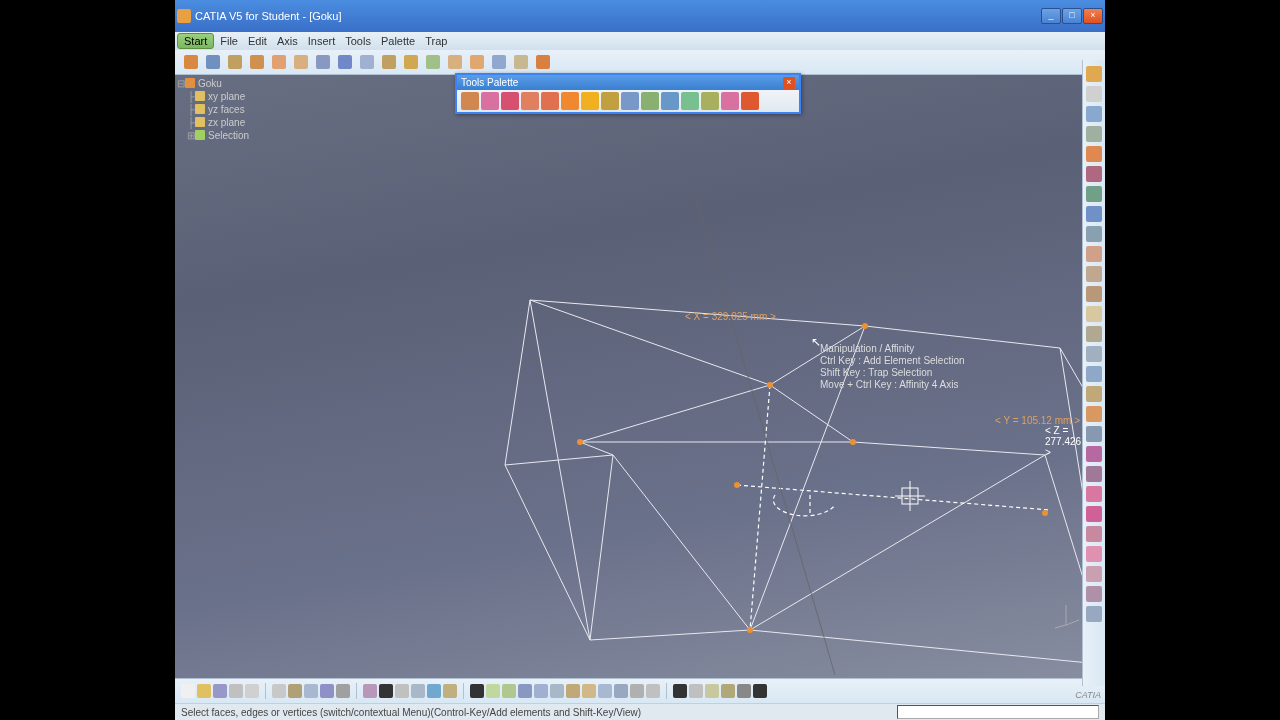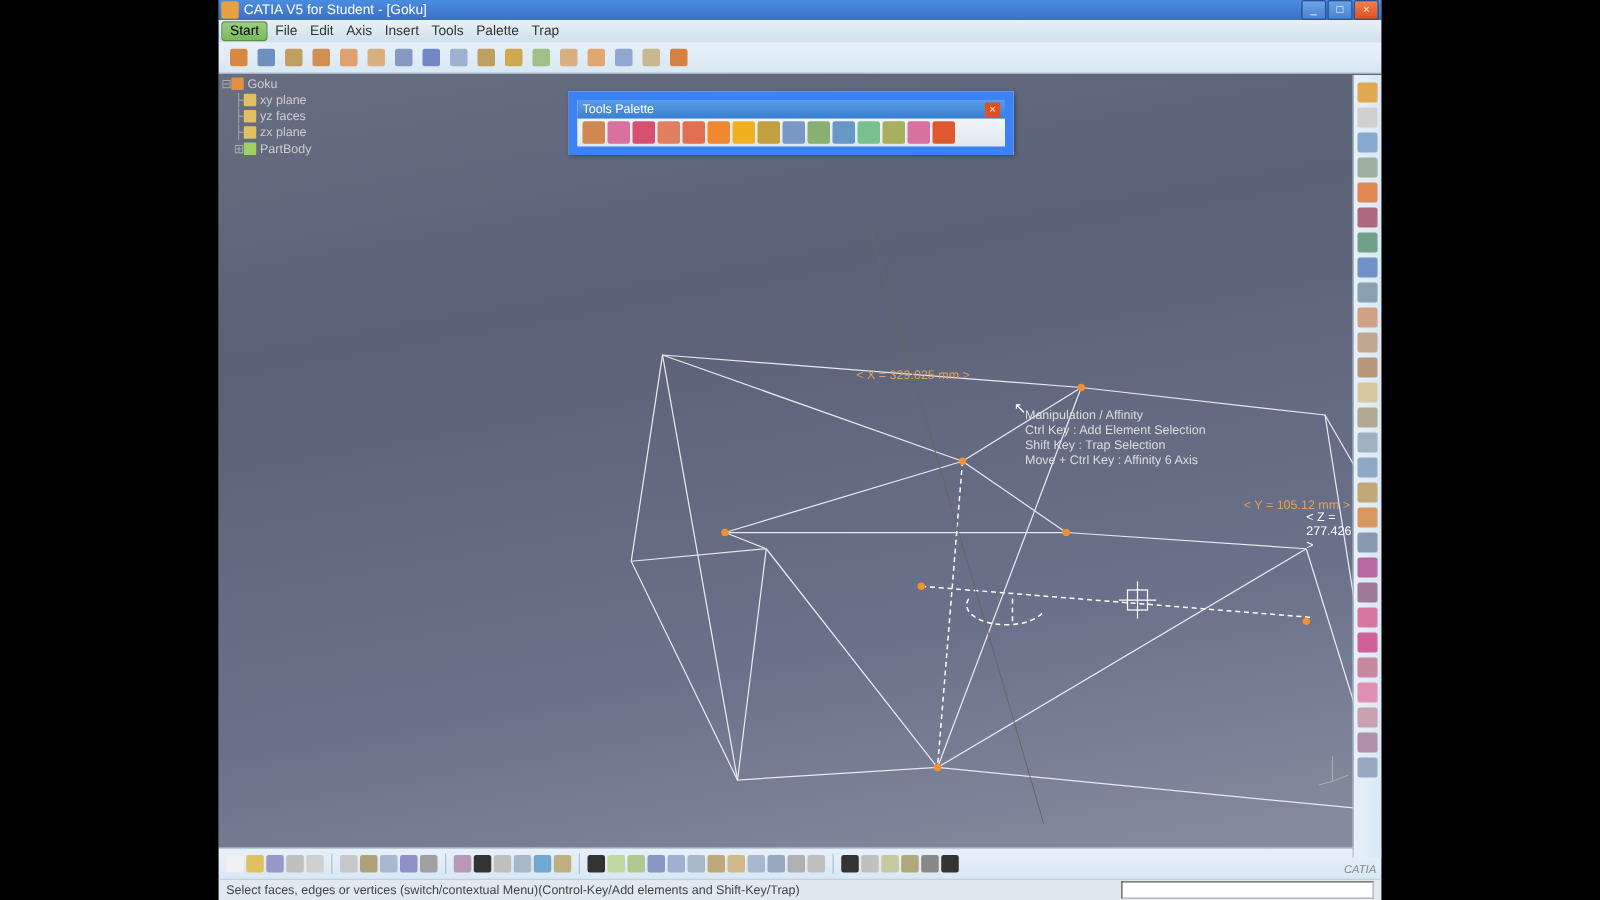--- a/index.html
+++ b/index.html
@@ -1,33 +1,33 @@
 <!DOCTYPE html>
 <html><head>
 <meta charset="utf-8">
 <style>
 body{margin:0;background:#000;font-family:Tahoma,sans-serif;font-size:11px;overflow:hidden;width:1280px;height:720px;position:relative}
 .app{position:absolute;left:175px;top:0;width:930px;height:720px;background:#d8e6f2;display:flex;flex-direction:column}
-.titlebar{height:16px;background:linear-gradient(#4a8de0,#3a6fc8);color:#fff;display:flex;align-items:center;padding:0 2px;font-size:11px}
+.titlebar{height:32px;background:linear-gradient(#4a8de0,#3a6fc8);color:#fff;display:flex;align-items:center;padding:0 2px;font-size:11px}
 .titlebar .ico{width:14px;height:14px;background:#e8a040;border-radius:2px;margin-right:4px}
 .titlebar .title{flex:1}
 .titlebar .wbtn{width:18px;height:14px;background:linear-gradient(#6ba3e8,#4a82d0);border:1px solid #2a5090;margin-left:1px;text-align:center;line-height:12px;font-size:9px;color:#fff;border-radius:2px}
 .titlebar .wbtn.close{background:linear-gradient(#f08050,#e05020)}
 .menubar{height:18px;background:linear-gradient(#e8f0f8,#d0e0ec);display:flex;align-items:center;padding-left:2px;font-size:11px}
 .menubar .start{background:linear-gradient(#9ad080,#7ab860);border:1px solid #5a9040;border-radius:3px;padding:0 6px;height:14px;line-height:14px;margin-right:6px;color:#000}
 .menubar span{margin-right:10px;color:#333}
 .toolbar{height:24px;background:linear-gradient(#e8f0f8,#d8e8f4);display:flex;align-items:center;padding:0 6px;border-bottom:1px solid #b0c0d0}
 .toolbar .tbtn{width:18px;height:18px;margin-right:2px;border:1px solid transparent;border-radius:2px;display:flex;align-items:center;justify-content:center}
 .ticon{width:14px;height:14px;border-radius:2px}
 .viewport{flex:1;background:linear-gradient(170deg,#686e82 0%,#5a6176 30%,#6a718a 70%,#888ea0 100%);position:relative;overflow:hidden}
 .tree{position:absolute;left:2px;top:2px;color:#ccc;font-size:10px}
 .tree .node{display:flex;align-items:center;height:12px;margin-bottom:1px}
 .tree .tb{width:8px;text-align:center;color:#aaa}
 .tree .tico{width:10px;height:10px;border-radius:1px;margin-right:3px}
-.palette{position:absolute;left:280px;top:73px;width:342px;background:#fff;border:7px solid #3b82f6;box-shadow:1px 1px 4px rgba(0,0,0,.4)}
+.palette{position:absolute;left:280px;top:73px;width:342px;background:#fff;border:2px solid #3b82f6;box-shadow:1px 1px 4px rgba(0,0,0,.4)}
 .palette .phead{height:15px;background:linear-gradient(#5a9de8,#3a7fd0);color:#fff;font-size:10px;padding:0 4px;display:flex;align-items:center}
 .palette .phead .px{margin-left:auto;width:12px;height:12px;background:#e05020;color:#fff;text-align:center;line-height:10px;font-size:9px;border-radius:1px}
 .palette .pbody{height:22px;background:linear-gradient(#f0f4f8,#e0e8f0);display:flex;align-items:center;padding:0 4px;gap:2px}
 .palette .pbtn{width:18px;height:18px;border-radius:2px}
 .wire{position:absolute;inset:0;pointer-events:none}
 .hint{position:absolute;left:645px;top:268px;color:#ddd;font-size:10px;line-height:12px;pointer-events:none}
 .dim{position:absolute;color:#e0a060;font-size:10px;pointer-events:none}
 .cursor{position:absolute;left:636px;top:260px;color:#fff;font-size:12px;pointer-events:none}
 .compass{position:absolute;right:24px;bottom:48px;width:30px;height:30px;color:#aaa}
 .bbar{height:24px;background:linear-gradient(#e8f0f8,#d8e8f4);display:flex;align-items:center;padding:0 6px;border-top:1px solid #b0c0d0;gap:2px}
@@ -133,21 +133,21 @@
           <span>yz faces</span>
         </div>
       <div class="node" style="padding-left:10px">
           <span class="tb">├</span>
           <span class="tico" style="background:#e0c060"></span>
           <span>zx plane</span>
         </div>
       <div class="node" style="padding-left:10px">
           <span class="tb">⊞</span>
           <span class="tico" style="background:#a0d060"></span>
-          <span>PartBody</span>
+          <span>Selection</span>
         </div>
     </div>
 
     <svg class="wire" viewBox="0 0 930 655">
       <g stroke="#e8e8f0" stroke-width="1" fill="none">
         <polygon points="355,225 690,251 885,273 970,420 935,590 575,555 415,565 330,390"></polygon>
         <line x1="355" y1="225" x2="415" y2="565"></line>
         <line x1="690" y1="251" x2="575" y2="555"></line>
         <line x1="885" y1="273" x2="935" y2="590"></line>
         <line x1="355" y1="225" x2="595" y2="310"></line>
@@ -187,21 +187,21 @@
     </svg>
 
     <div class="dim" style="left:510px;top:236px">&lt; X = 329.025 mm &gt;</div>
     <div class="dim" style="left:820px;top:340px">&lt; Y = 105.12 mm &gt;</div>
     <div class="dim" style="left:870px;top:350px;color:#fff">&lt; Z = 277.426 mm &gt;</div>
     <div class="cursor">↖</div>
     <div class="hint">
       <div>Manipulation / Affinity</div>
         <div>Ctrl Key : Add Element Selection</div>
         <div>Shift Key : Trap Selection</div>
-        <div>Move + Ctrl Key : Affinity 6 Axis</div>
+        <div>Move + Ctrl Key : Affinity 4 Axis</div>
     </div>
 
     <div class="compass">
       <svg viewBox="0 0 30 30">
           <g stroke="#aaa" fill="none">
             <line x1="15" y1="25" x2="15" y2="5"></line>
             <line x1="15" y1="25" x2="28" y2="20"></line>
             <line x1="15" y1="25" x2="4" y2="28"></line>
           </g>
         </svg>
@@ -366,18 +366,18 @@
       </div>
       <div class="tbtn">
         <div class="ticon" style="background: rgb(136, 136, 136);"></div>
       </div>
       <div class="tbtn">
         <div class="ticon" style="background: rgb(51, 51, 51);"></div>
       </div>
     </div>
 
   <div class="status">
-    <span>Select faces, edges or vertices (switch/contextual Menu)(Control-Key/Add elements and Shift-Key/Trap)</span>
+    <span>Select faces, edges or vertices (switch/contextual Menu)(Control-Key/Add elements and Shift-Key/View)</span>
     <div class="sbox"></div>
   </div>
 
   <div class="logo">CATIA</div>
 </div>
 
 </body></html>

